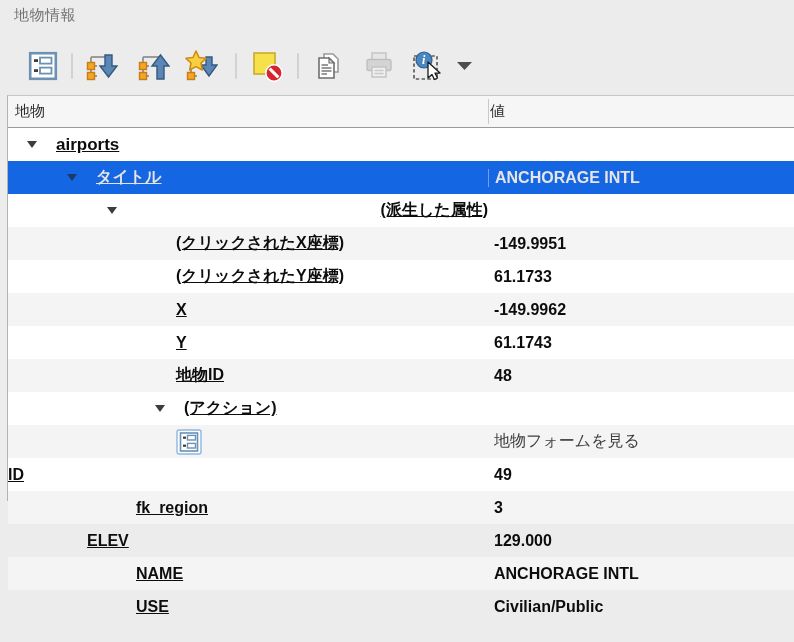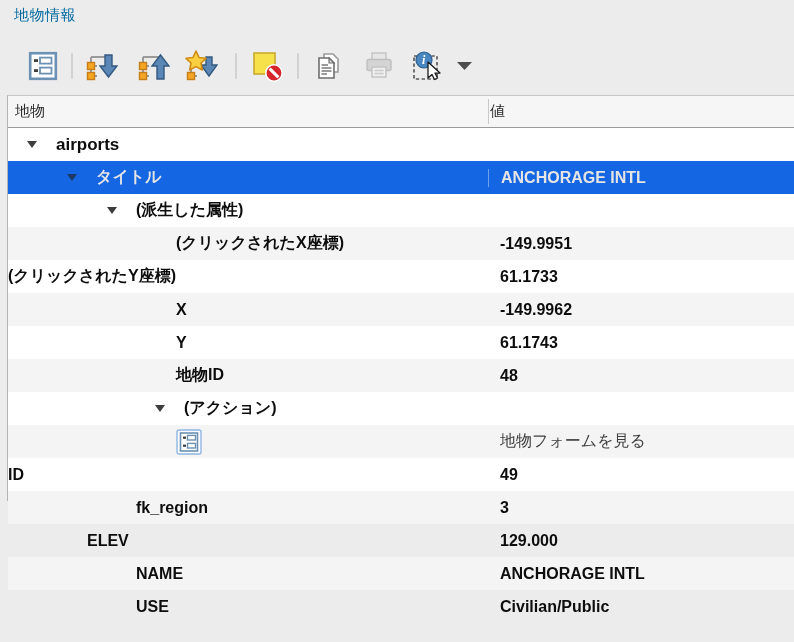--- a/index.html
+++ b/index.html
@@ -1,44 +1,44 @@
 <!DOCTYPE html>
 <html style="--sel: #1566e2; --alt: #f4f4f4; --panel: #ececec;"><head>
 <meta charset="utf-8">
 <style>
   html,body{margin:0;padding:0;}
   body{font-family:"Liberation Sans","DejaVu Sans",sans-serif;}
   .screen{position:relative;width:794px;height:642px;background:var(--panel,#ececec);overflow:hidden;}
 
   
-  .panel-title{position:absolute;left:14px;top:6px;font-size:15px;color:#0369a1;letter-spacing:.5px;}
+  .panel-title{position:absolute;left:14px;top:6px;font-size:15px;color:#737373;letter-spacing:.5px;}
 
   
   .toolbar{position:absolute;left:23px;top:46px;height:40px;display:flex;align-items:center;}
   .tbtn{width:36px;height:36px;display:flex;align-items:center;justify-content:center;background:transparent;border:none;padding:0;}
   .tsep{width:2px;height:26px;background:#d2d2d2;border-radius:1px;}
   .ml2{margin-left:2px}.ml8{margin-left:8px}.ml10{margin-left:10px}.ml12{margin-left:12px}.ml14{margin-left:14px}.ml16{margin-left:16px}
   .caret-btn{width:22px;height:30px;display:flex;align-items:center;justify-content:center;border:none;background:transparent;padding:0;}
 
   
   .tree-widget{position:absolute;left:7px;top:95px;width:787px;height:406px;background:#ffffff;border-left:1px solid #b3b3b3;border-top:1px solid #c6c6c6;box-sizing:border-box;}
   .tree-header{position:relative;height:31px;background:#f6f6f6;border-bottom:1px solid #9a9a9a;display:flex;align-items:center;font-size:15px;color:#2c2c2c;}
   .th-feature{padding-left:7px;width:473px;box-sizing:border-box;}
   .th-value{padding-left:9px;}
   .th-divider{position:absolute;left:480px;top:3px;bottom:3px;width:1px;background:#c9c9c9;}
 
   .rows{position:relative;}
   .trow{display:flex;align-items:center;height:33px;font-size:16px;color:#0d0d0d;}
   .trow.alt{background:var(--alt,#f4f4f4);}
   .trow.selected{background:var(--sel,#1566e2);color:#e5e5e5;}
   .cell-label{display:flex;align-items:center;width:480px;box-sizing:border-box;flex:none;overflow:hidden;white-space:nowrap;}
-  .cell-value{flex:1;padding-left:12px;font-weight:600;overflow:hidden;white-space:nowrap;box-sizing:border-box;}
+  .cell-value{flex:1;padding-left:6px;font-weight:600;overflow:hidden;white-space:nowrap;box-sizing:border-box;}
   .trow.selected .cell-value{border-left:1px solid rgba(255,255,255,.38);font-weight:600;}
   .cell-value.action{font-weight:500;color:#3d3d3d;font-family:Liberation Mono, monospace;}
-  .lbl{font-weight:600;}
+  .lbl{font-weight:600;text-decoration:underline;}
   .lbl.emph{font-weight:700;font-size:17px;}
   .arrow{width:40px;flex:none;display:flex;align-items:center;padding-left:11px;box-sizing:border-box;}
   .arrow::before{content:"";width:0;height:0;border-left:5.5px solid transparent;border-right:5.5px solid transparent;border-top:7px solid #3c3c3c;}
   .trow.selected .arrow::before{border-top-color:#1d3a66;}
   .mini-form{width:26px;height:26px;flex:none;}
 </style>
 </head>
 <body>
 
 <div class="screen">
@@ -148,34 +148,34 @@
           <div class="cell-value"></div>
         </div>
         <div class="trow selected">
           <div class="cell-label" style="padding-left: 48px;">
             <span class="arrow"></span>
             <span class="lbl">タイトル</span>
           </div>
           <div class="cell-value">ANCHORAGE INTL</div>
         </div>
         <div class="trow">
-          <div class="cell-label" style="padding-left: 88px;">
+          <div class="cell-label" style="padding-left: 88px; justify-content: space-between;">
             <span class="arrow"></span>
             <span class="lbl">(派生した属性)</span>
           </div>
           <div class="cell-value"></div>
         </div>
         <div class="trow alt">
           <div class="cell-label" style="padding-left: 168px;">
             <span class="lbl">(クリックされたX座標)</span>
           </div>
           <div class="cell-value">-149.9951</div>
         </div>
         <div class="trow">
-          <div class="cell-label" style="">
+          <div class="cell-label" style="padding-left: 168px;">
             <span class="lbl">(クリックされたY座標)</span>
           </div>
           <div class="cell-value">61.1733</div>
         </div>
         <div class="trow alt">
           <div class="cell-label" style="padding-left: 168px;">
             <span class="lbl">X</span>
           </div>
           <div class="cell-value">-149.9962</div>
         </div>

